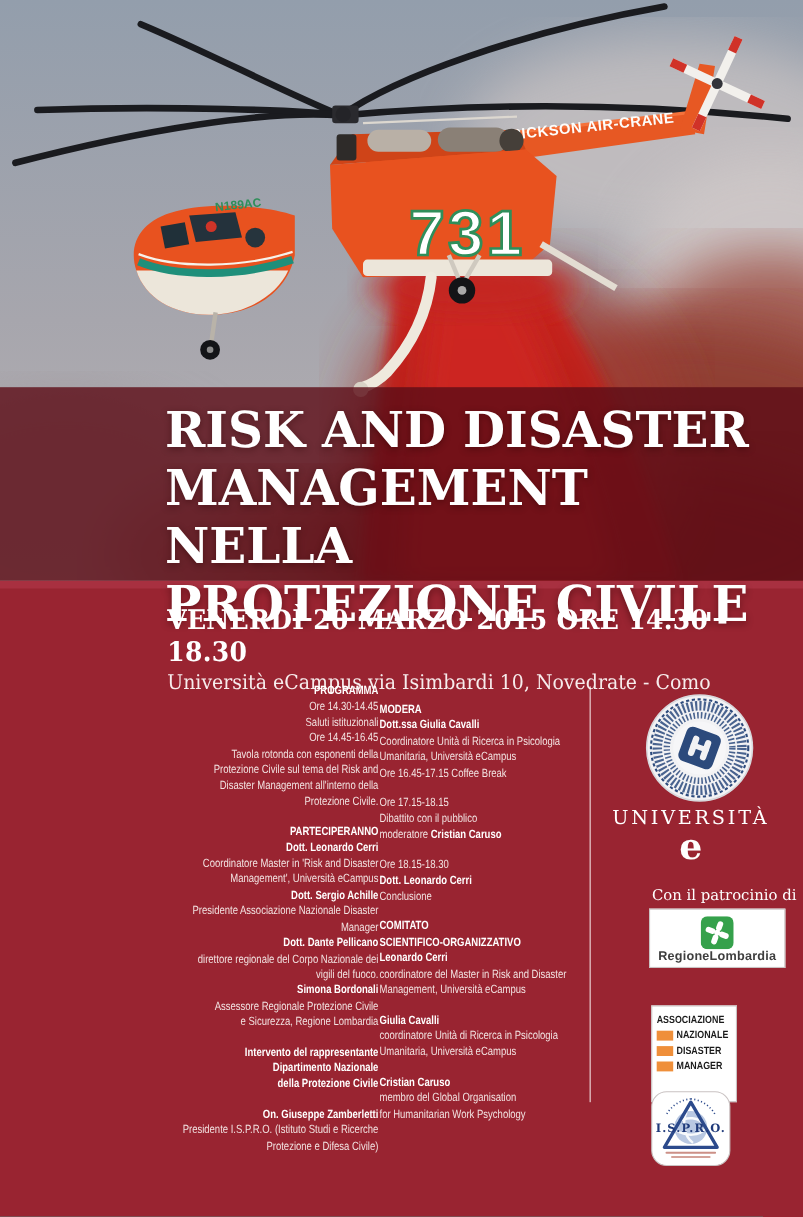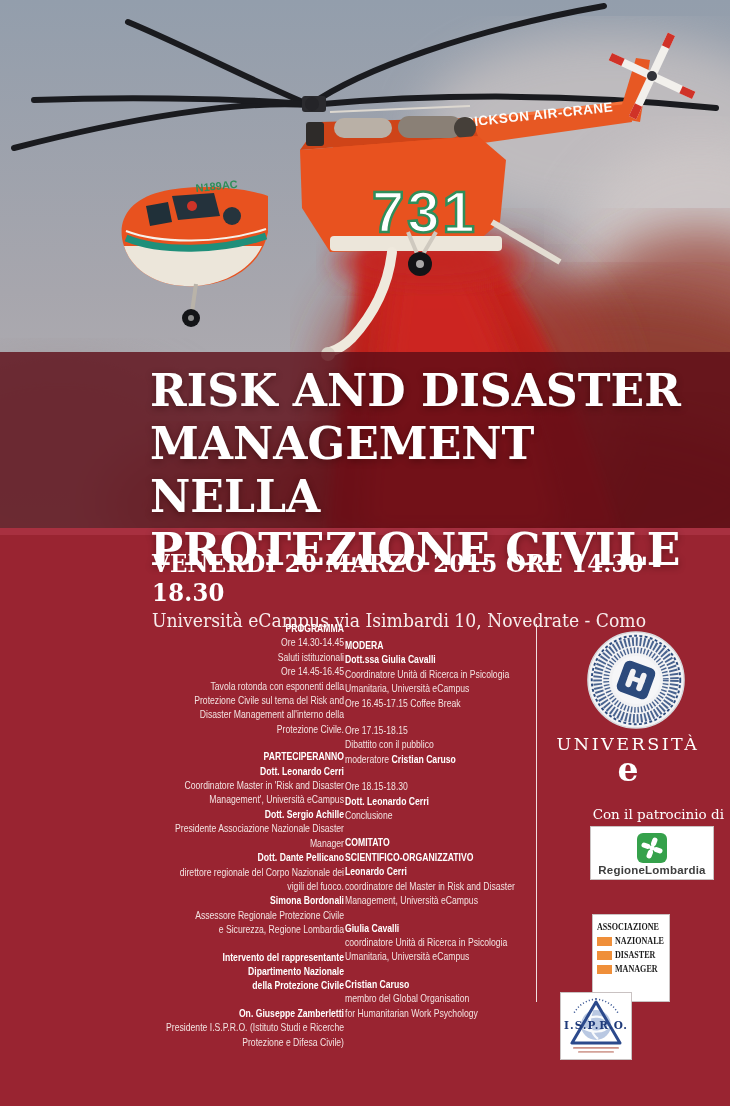--- a/index.html
+++ b/index.html
@@ -35,26 +35,26 @@
   .uni-line1{font-size:17.5px;letter-spacing:2.5px;}
   .uni-line2{display:flex;justify-content:center;align-items:baseline;margin-top:1px;}
   .uni-line2 .e{font-weight:bold;font-size:33px;line-height:30px;}
   .uni-line2 .campus{font-size:25px;letter-spacing:1.5px;}
   .patronage{position:absolute;left:556px;top:806px;width:168px;text-align:right;color:#fff;
              font-family:"DejaVu Serif",serif;font-size:13.5px;z-index:4;}
   .logo-box{position:absolute;background:#fff;z-index:4;border:1px solid #c9c2c2;box-sizing:border-box;}
   .rl-box{left:590px;top:826px;width:124px;height:54px;display:flex;flex-direction:column;
           align-items:center;justify-content:center;padding-top:3px;}
   .rl-text{font-size:11.5px;font-weight:bold;color:#3f3f3f;letter-spacing:.2px;margin-top:1px;}
-  .andm-box{left:592px;top:914px;width:78px;height:88px;padding:5px 4px;font-family:Liberation Serif, serif;}
+  .andm-box{left:592px;top:914px;width:78px;height:88px;padding:5px 4px;}
   .andm-row{display:flex;align-items:center;height:14px;}
   .andm-sq{width:15px;height:9px;background:#ef8f3a;margin-right:3px;flex:none;}
   .andm-t{font-size:9.5px;font-weight:bold;color:#1a1a1a;transform:scaleX(.85);transform-origin:0 50%;
           white-space:nowrap;}
-  .ispro-box{left:560px;top:992px;width:72px;height:68px;display:flex;align-items:center;justify-content:center;}
+  .ispro-box{left:592px;top:992px;width:72px;height:68px;display:flex;align-items:center;justify-content:center;border-radius:14px;}
 </style>
 </head>
 <body>
 
 <div class="poster">
 
   <svg class="photo" viewBox="0 0 730 530" width="730" height="530" aria-hidden="true">
     <defs>
       <linearGradient id="sky" x1="0" y1="0" x2="0" y2="1">
         <stop offset="0" stop-color="#939eac"></stop>

